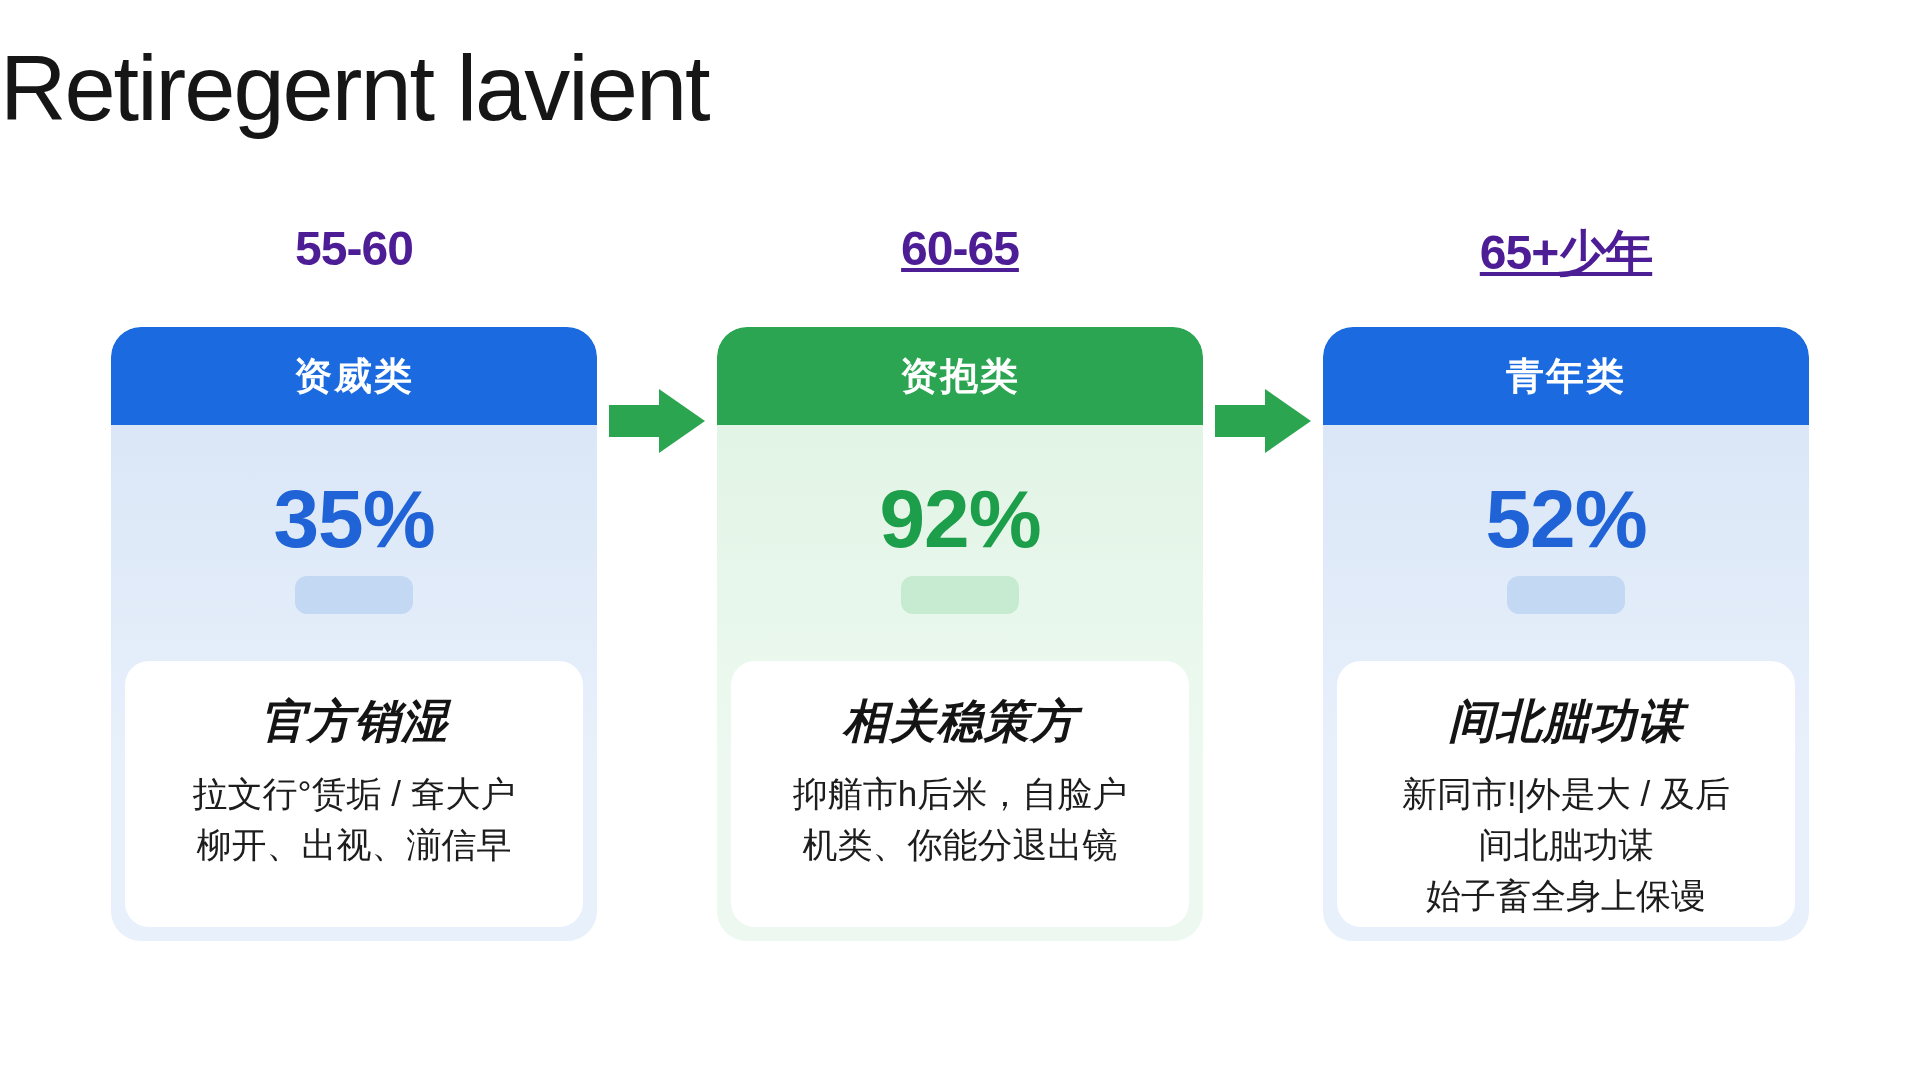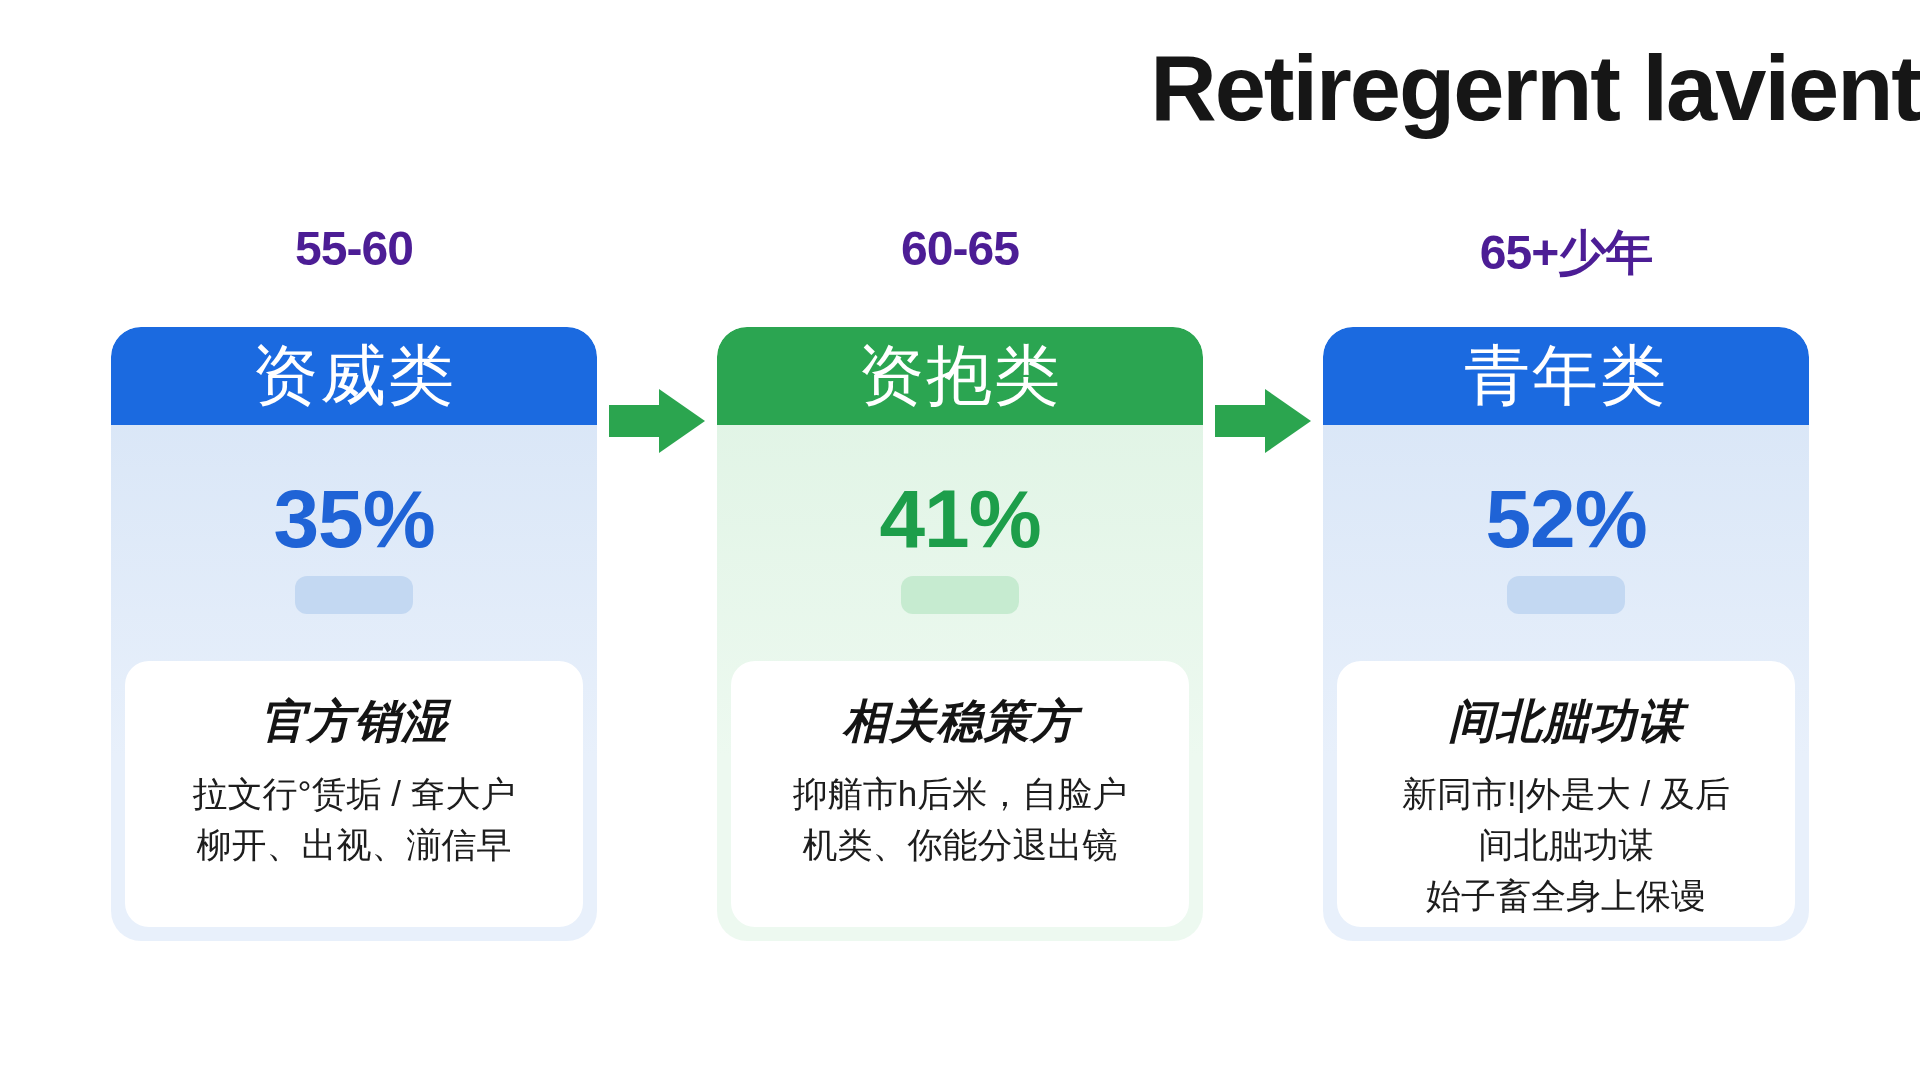--- a/index.html
+++ b/index.html
@@ -6,45 +6,45 @@
   html,body{margin:0;padding:0;}
   body{
     width:1920px;height:1080px;background:#ffffff;overflow:hidden;
     font-family:"Liberation Sans","DejaVu Sans",sans-serif;color:#141414;
     -webkit-font-smoothing:antialiased;
   }
   main{width:1920px;height:1080px;position:relative;}
 
   
   .page-title{
-    margin:38px 0 0;text-align:right;
-    font-size:92px;font-weight:bold;letter-spacing:-2px;line-height:1.1;color:#161616;
+    margin:38px 0 0;text-align:left;
+    font-size:92px;font-weight:normal;letter-spacing:-2px;line-height:1.1;color:#161616;
   }
 
   
   .ages{display:flex;justify-content:center;margin-top:82px;}
   .age{width:486px;text-align:center;font-size:48px;font-weight:bold;color:#4c1d95;letter-spacing:-1px;}
-  .age + .age{margin-left:120px;}
+  .age + .age{margin-left:120px;text-decoration:underline;}
 
   
   .cards{display:flex;justify-content:center;align-items:flex-start;margin-top:42px;}
   .card{
     width:486px;height:614px;border-radius:30px;overflow:hidden;
     display:flex;flex-direction:column;box-sizing:border-box;
   }
   .card--blue{background:linear-gradient(180deg,var(--card-blue-top,#d6e4f6) 0%,var(--card-blue-bottom,#e8f0fb) 70%);}
   .card--green{background:linear-gradient(180deg,var(--card-green-top,#def3e3) 0%,var(--card-green-bottom,#edf9f0) 70%);}
 
   .card-hd{
     height:98px;flex:0 0 98px;display:flex;align-items:center;justify-content:center;
     border-radius:30px 30px 0 0;
   }
   .card--blue .card-hd{background:var(--blue,#1b6ae0);}
   .card--green .card-hd{background:var(--green,#2ba551);}
-  .card-hd span{color:#ffffff;font-size:66px;font-weight:normal;letter-spacing:2px;}
+  .card-hd span{color:#ffffff;font-size:38px;font-weight:bold;letter-spacing:2px;}
 
   .pct-zone{
     height:236px;flex:0 0 236px;display:flex;flex-direction:column;
     align-items:center;justify-content:center;
   }
   .pct{font-size:82px;font-weight:bold;letter-spacing:-1px;}
   .card--blue .pct{color:var(--pct-blue,#1f63d6);}
   .card--green .pct{color:var(--pct-green,#1d9e4a);}
   .pill{width:118px;height:38px;border-radius:12px;margin-top:10px;}
   .card--blue .pill{background:var(--pill-blue,#c3d8f2);}
@@ -103,21 +103,21 @@
     <div class="arrow">
       <span class="bar"></span>
       <span class="head"></span>
     </div>
 
     <section class="card card--green">
       <header class="card-hd">
         <span>资抱类</span>
       </header>
       <div class="pct-zone">
-        <div class="pct">41%</div>
+        <div class="pct">92%</div>
         <div class="pill"></div>
       </div>
       <div class="white-box">
         <div class="box-title">相关稳策方</div>
         <div class="box-line">抑艏市h后米，自脸户</div>
         <div class="box-line">机类、你能分退出镜</div>
       </div>
     </section>
 
     <div class="arrow">

